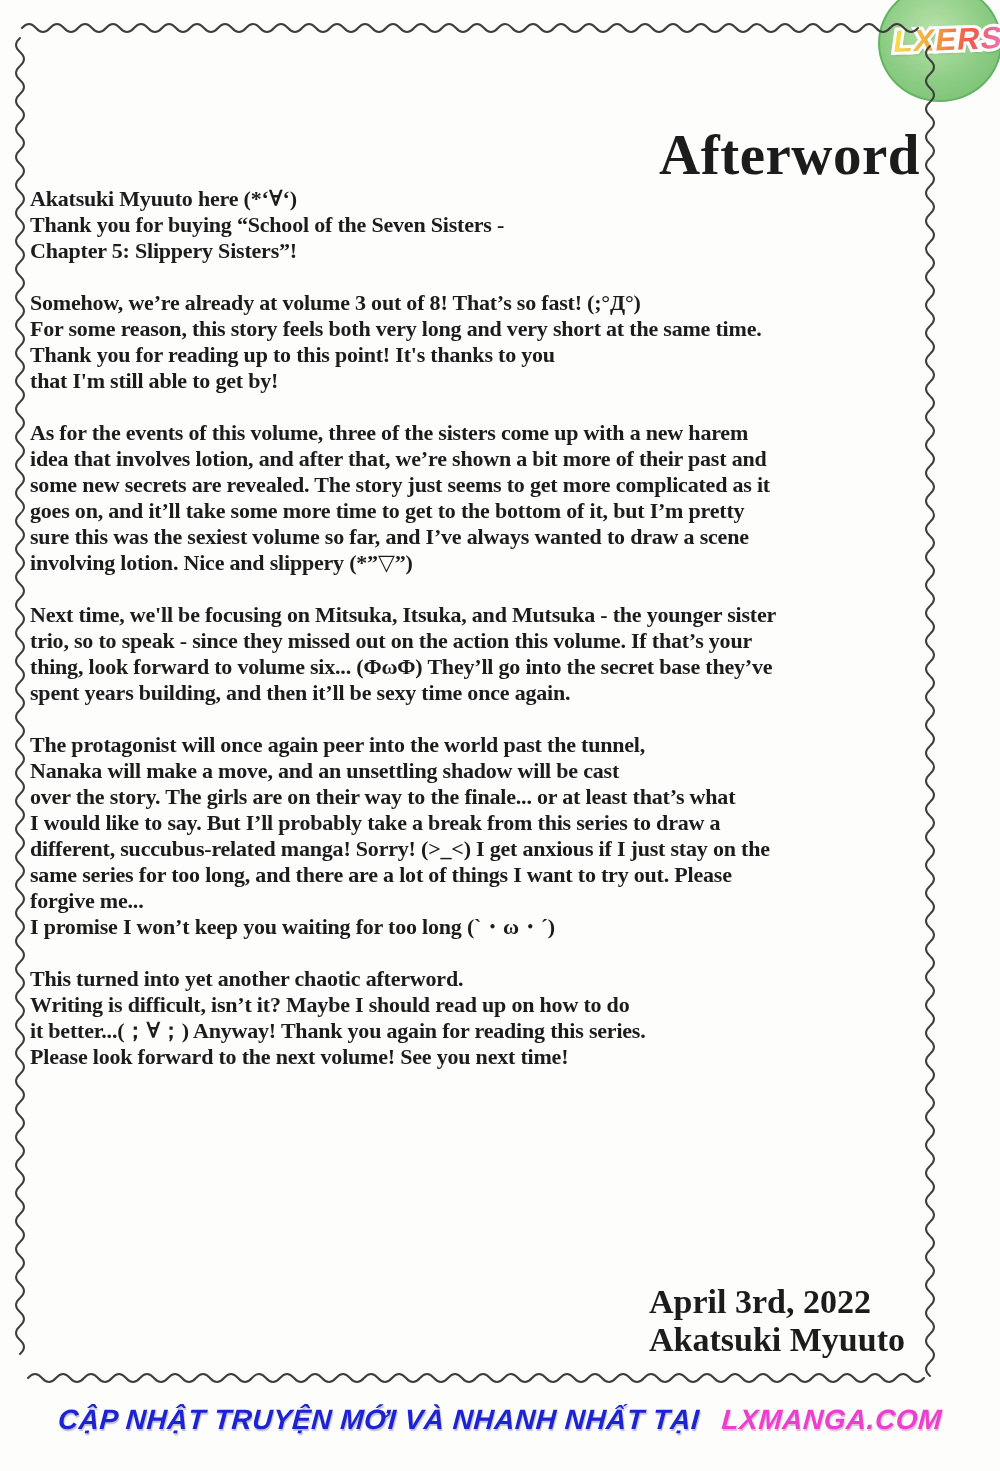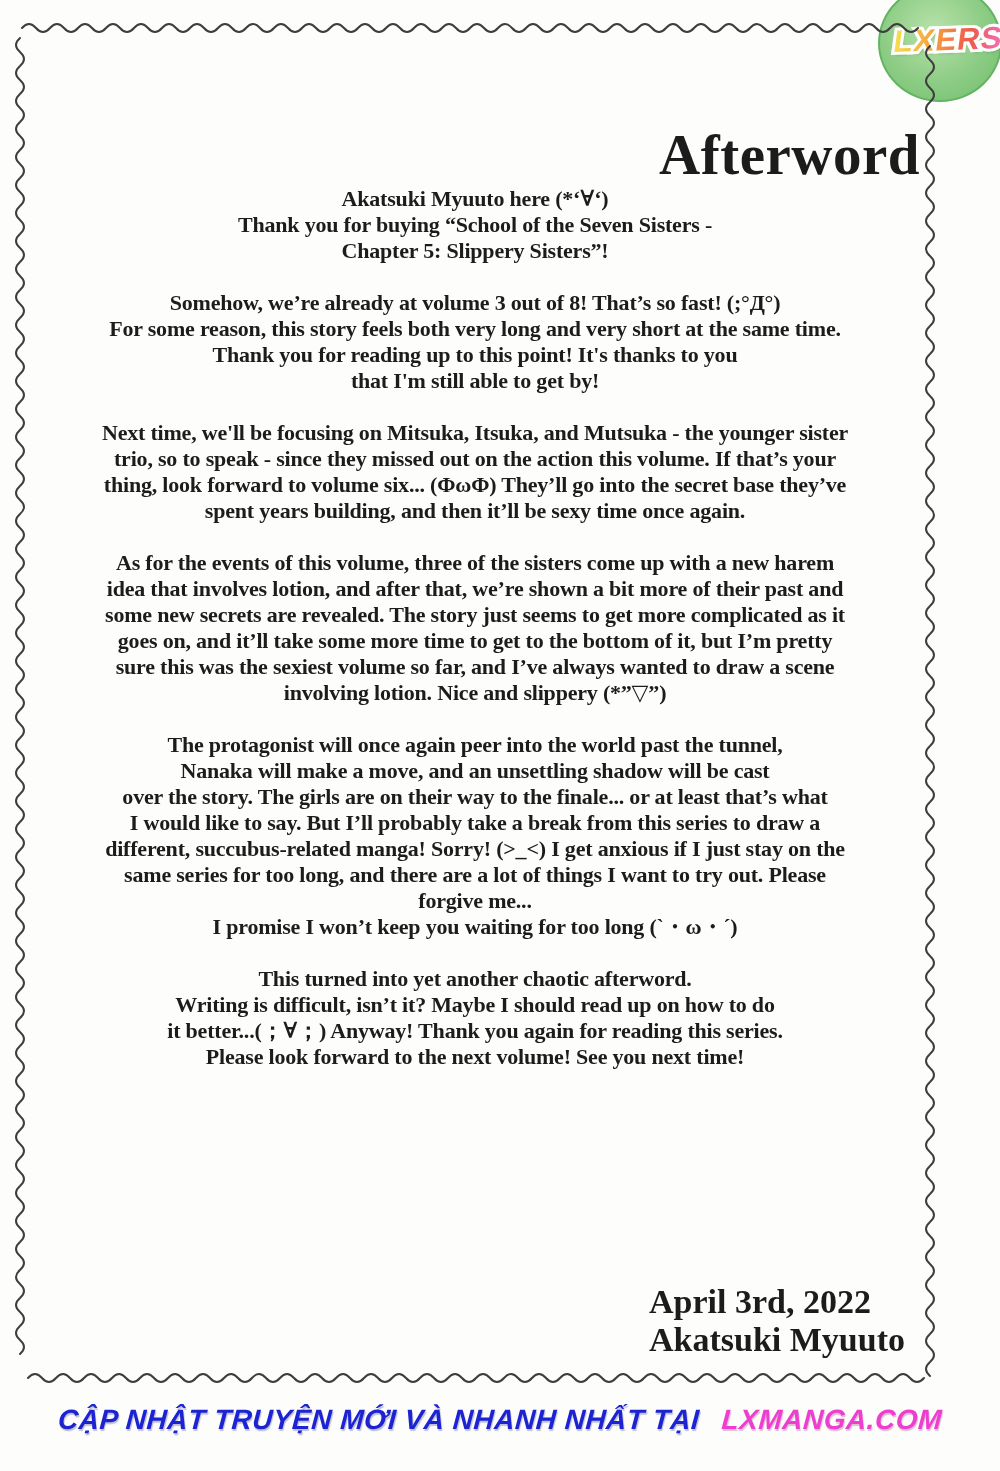--- a/index.html
+++ b/index.html
@@ -74,21 +74,21 @@
     text-align: right;
     font-size: 57px;
     font-weight: bold;
     letter-spacing: 0.5px;
   }
 
   .paragraphs {
     left: 30px;
     top: 186px;
     width: 890px;
-    text-align: center;
+    text-align: left;
   }
   .para {
     margin: 0 0 26px 0;
     font-size: 22px;
     font-weight: bold;
     line-height: 26px;
     letter-spacing: -0.2px;
     white-space: pre-line;
   }
 
@@ -139,30 +139,30 @@
   <h1 class="content page-title">Afterword</h1>
 
   <div class="content paragraphs">
     <p class="para">Akatsuki Myuuto here (*‘∀‘)
 Thank you for buying “School of the Seven Sisters -
 Chapter 5: Slippery Sisters”!</p>
     <p class="para">Somehow, we’re already at volume 3 out of 8! That’s so fast! (;°Д°)
 For some reason, this story feels both very long and very short at the same time.
 Thank you for reading up to this point! It's thanks to you
 that I'm still able to get by!</p>
-    <p class="para">Next time, we'll be focusing on Mitsuka, Itsuka, and Mutsuka - the younger sister
-trio, so to speak - since they missed out on the action this volume. If that’s your
-thing, look forward to volume six... (ΦωΦ) They’ll go into the secret base they’ve
-spent years building, and then it’ll be sexy time once again.</p>
     <p class="para">As for the events of this volume, three of the sisters come up with a new harem
 idea that involves lotion, and after that, we’re shown a bit more of their past and
 some new secrets are revealed. The story just seems to get more complicated as it
 goes on, and it’ll take some more time to get to the bottom of it, but I’m pretty
 sure this was the sexiest volume so far, and I’ve always wanted to draw a scene
 involving lotion. Nice and slippery (*”▽”)</p>
+    <p class="para">Next time, we'll be focusing on Mitsuka, Itsuka, and Mutsuka - the younger sister
+trio, so to speak - since they missed out on the action this volume. If that’s your
+thing, look forward to volume six... (ΦωΦ) They’ll go into the secret base they’ve
+spent years building, and then it’ll be sexy time once again.</p>
     <p class="para">The protagonist will once again peer into the world past the tunnel,
 Nanaka will make a move, and an unsettling shadow will be cast
 over the story. The girls are on their way to the finale... or at least that’s what
 I would like to say. But I’ll probably take a break from this series to draw a
 different, succubus-related manga! Sorry! (&gt;_&lt;) I get anxious if I just stay on the
 same series for too long, and there are a lot of things I want to try out. Please
 forgive me...
 I promise I won’t keep you waiting for too long (`・ω・´)</p>
     <p class="para">This turned into yet another chaotic afterword.
 Writing is difficult, isn’t it? Maybe I should read up on how to do

